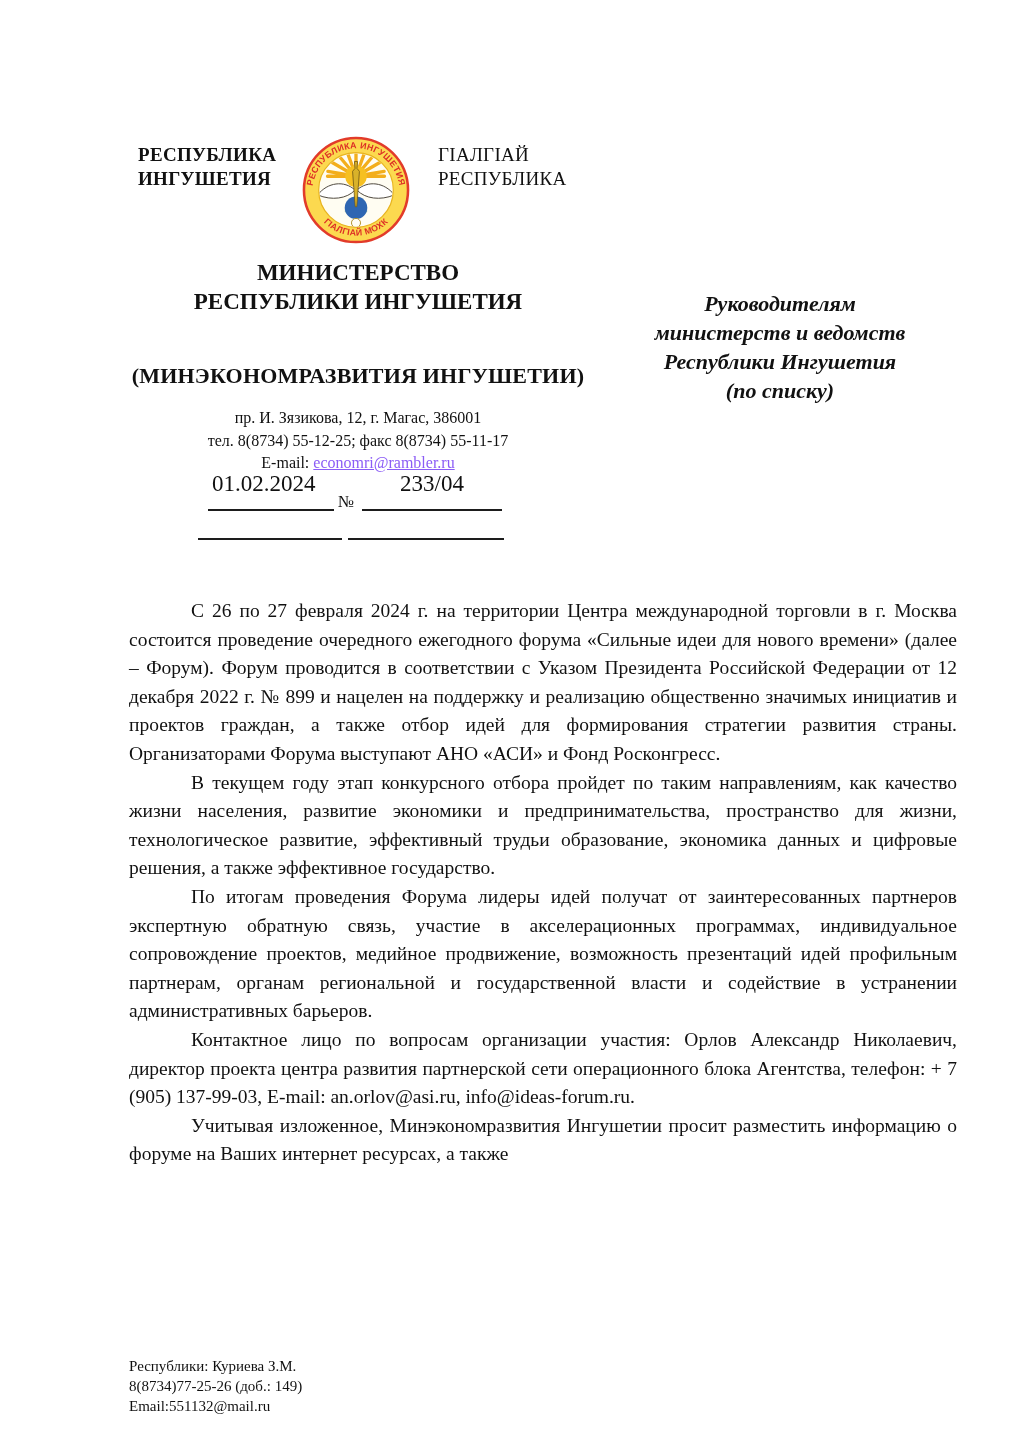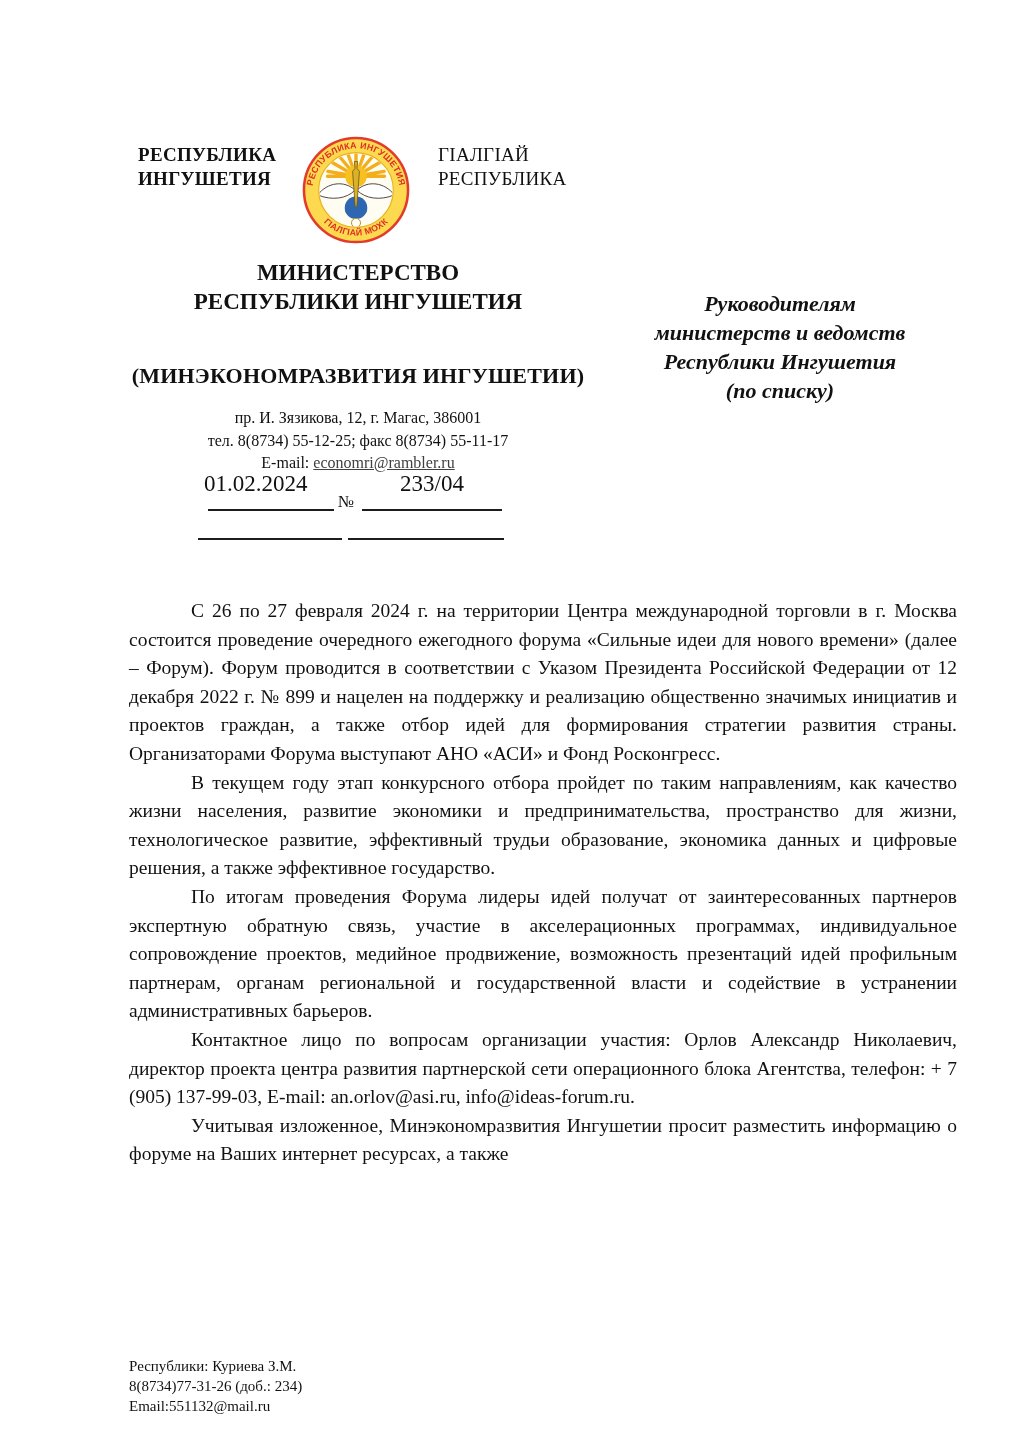--- a/index.html
+++ b/index.html
@@ -31,21 +31,21 @@
   .short-name{
     position:absolute; left:118px; top:363px; width:480px;
     text-align:center; font-weight:bold; font-size:22px; letter-spacing:0.2px;
   }
   .address-block{
     position:absolute; left:128px; top:407px; width:460px;
     text-align:center; font-size:16px; line-height:22.5px;
   }
   .address-block a{ text-decoration:underline; }
   
-  .ref-date{position:absolute; left:204px; top:471px; font-size:23px;}
+  .ref-date{position:absolute; left:212px; top:471px; font-size:23px;}
   .ref-number{position:absolute; left:400px; top:471px; font-size:23px;}
   .ref-no-sign{position:absolute; left:338px; top:492px; font-size:17px;}
   .blank{position:absolute; border-bottom:2px solid #1d1d1d; height:0;}
   .blank-a{left:208px; top:509px; width:126px;}
   .blank-b{left:362px; top:509px; width:140px;}
   .blank-c{left:198px; top:538px; width:144px;}
   .blank-d{left:348px; top:538px; width:156px;}
   
   .addressee{
     position:absolute; left:612px; top:281px; width:336px;
@@ -111,21 +111,21 @@
 
   <div class="ministry">
     <div>МИНИСТЕРСТВО</div>
     <div>РЕСПУБЛИКИ ИНГУШЕТИЯ</div>
   </div>
   <div class="short-name">(МИНЭКОНОМРАЗВИТИЯ ИНГУШЕТИИ)</div>
 
   <div class="address-block">
     <div>пр. И. Зязикова, 12, г. Магас, 386001</div>
     <div>тел. 8(8734) 55-12-25; факс 8(8734) 55-11-17</div>
-    <div><span>E-mail: </span><a href="#" style="color:#404040;">economri@rambler.ru</a></div>
+    <div><span>E-mail: </span><a href="#" style="color:#8b5cf6;">economri@rambler.ru</a></div>
   </div>
 
   <div class="ref-date">01.02.2024</div>
   <div class="ref-number">233/04</div>
   <div class="ref-no-sign">№</div>
   <div class="blank blank-a"></div>
   <div class="blank blank-b"></div>
   <div class="blank blank-c"></div>
   <div class="blank blank-d"></div>
 
@@ -139,17 +139,17 @@
   <div class="body-text">
     <p>С 26 по 27 февраля 2024 г. на территории Центра международной торговли в г. Москва состоится проведение очередного ежегодного форума «Сильные идеи для нового времени» (далее – Форум). Форум проводится в соответствии с Указом Президента Российской Федерации от 12 декабря 2022 г. № 899 и нацелен на поддержку и реализацию общественно значимых инициатив и проектов граждан, а также отбор идей для формирования стратегии развития страны. Организаторами Форума выступают АНО «АСИ» и Фонд Росконгресс.</p>
     <p>В текущем году этап конкурсного отбора пройдет по таким направлениям, как качество жизни населения, развитие экономики и предпринимательства, пространство для жизни, технологическое развитие, эффективный трудьи образование, экономика данных и цифровые решения, а также эффективное государство.</p>
     <p>По итогам проведения Форума лидеры идей получат от заинтересованных партнеров экспертную обратную связь, участие в акселерационных программах, индивидуальное сопровождение проектов, медийное продвижение, возможность презентаций идей профильным партнерам, органам региональной и государственной власти и содействие в устранении административных барьеров.</p>
     <p>Контактное лицо по вопросам организации участия: Орлов Александр Николаевич, директор проекта центра развития партнерской сети операционного блока Агентства, телефон: + 7 (905) 137-99-03, E-mail: an.orlov@asi.ru, info@ideas-forum.ru.</p>
     <p>Учитывая изложенное, Минэкономразвития Ингушетии просит разместить информацию о форуме на Ваших интернет ресурсах, а также</p>
   </div>
 
   <div class="footer">
     <div>Республики: Куриева З.М.</div>
-    <div>8(8734)77-31-26 (доб.: 234)</div>
+    <div>8(8734)77-25-26 (доб.: 149)</div>
     <div>Email:551132@mail.ru</div>
   </div>
 
 </div>
 
 </body></html>

